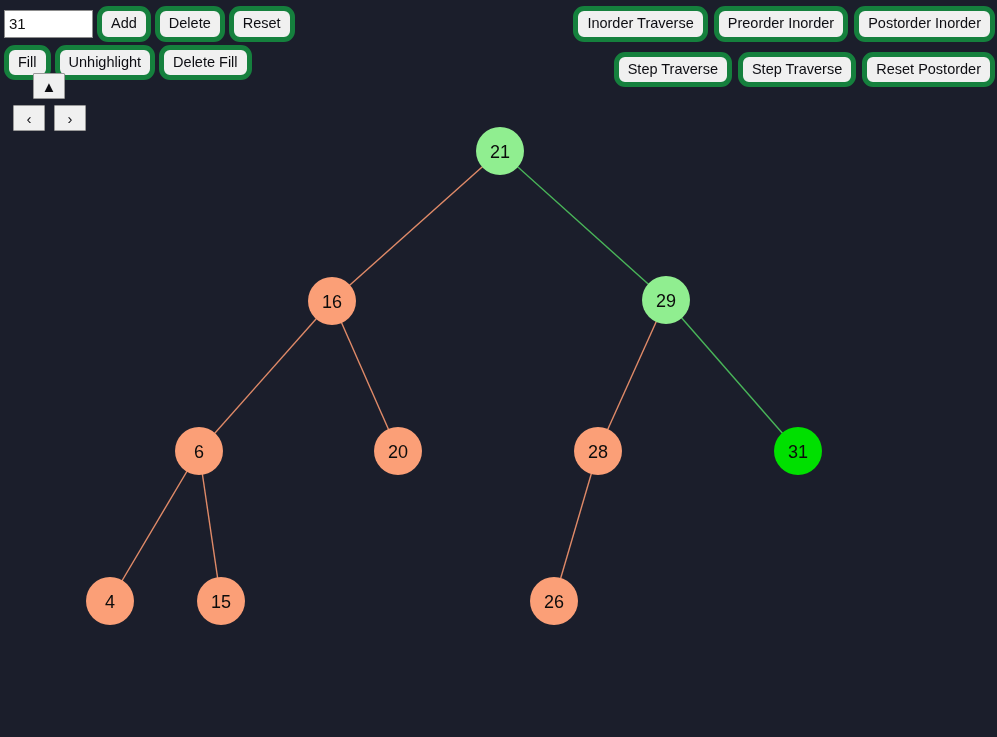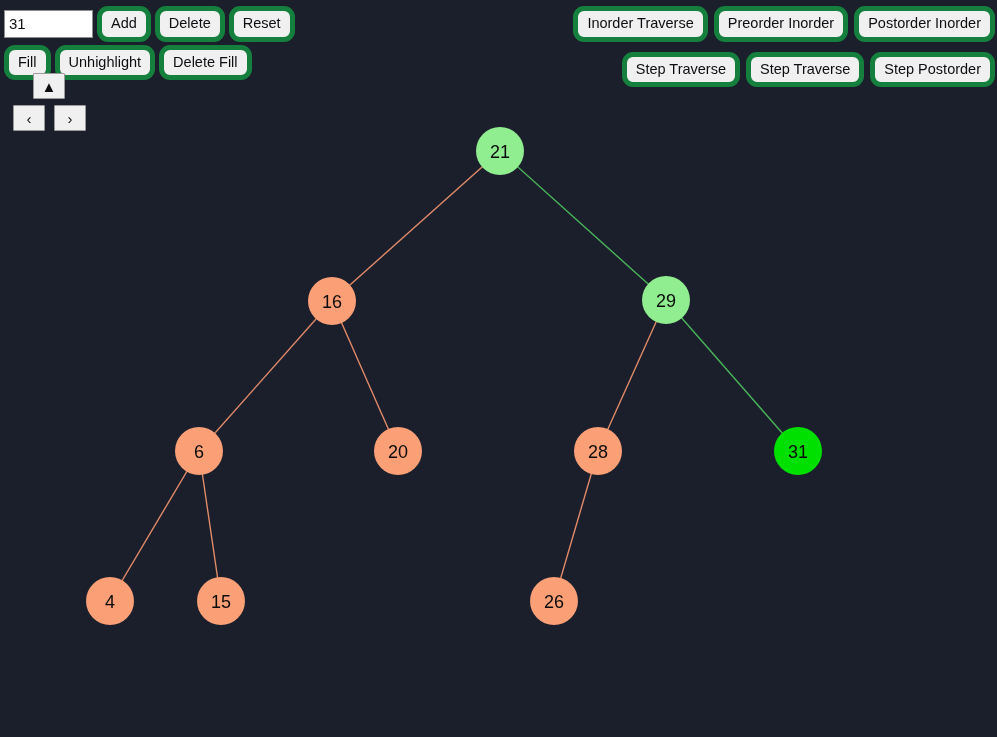--- a/index.html
+++ b/index.html
@@ -195,15 +195,15 @@
 
 <div class="ctrl-right">
   <div class="ctrl-row">
     <button class="btn">Inorder Traverse</button>
     <button class="btn">Preorder Inorder</button>
     <button class="btn">Postorder Inorder</button>
   </div>
   <div class="ctrl-row">
     <button class="btn">Step Traverse</button>
     <button class="btn">Step Traverse</button>
-    <button class="btn">Step Postorder</button>
+    <button class="btn">Reset Postorder</button>
   </div>
 </div>
 
 </body></html>

